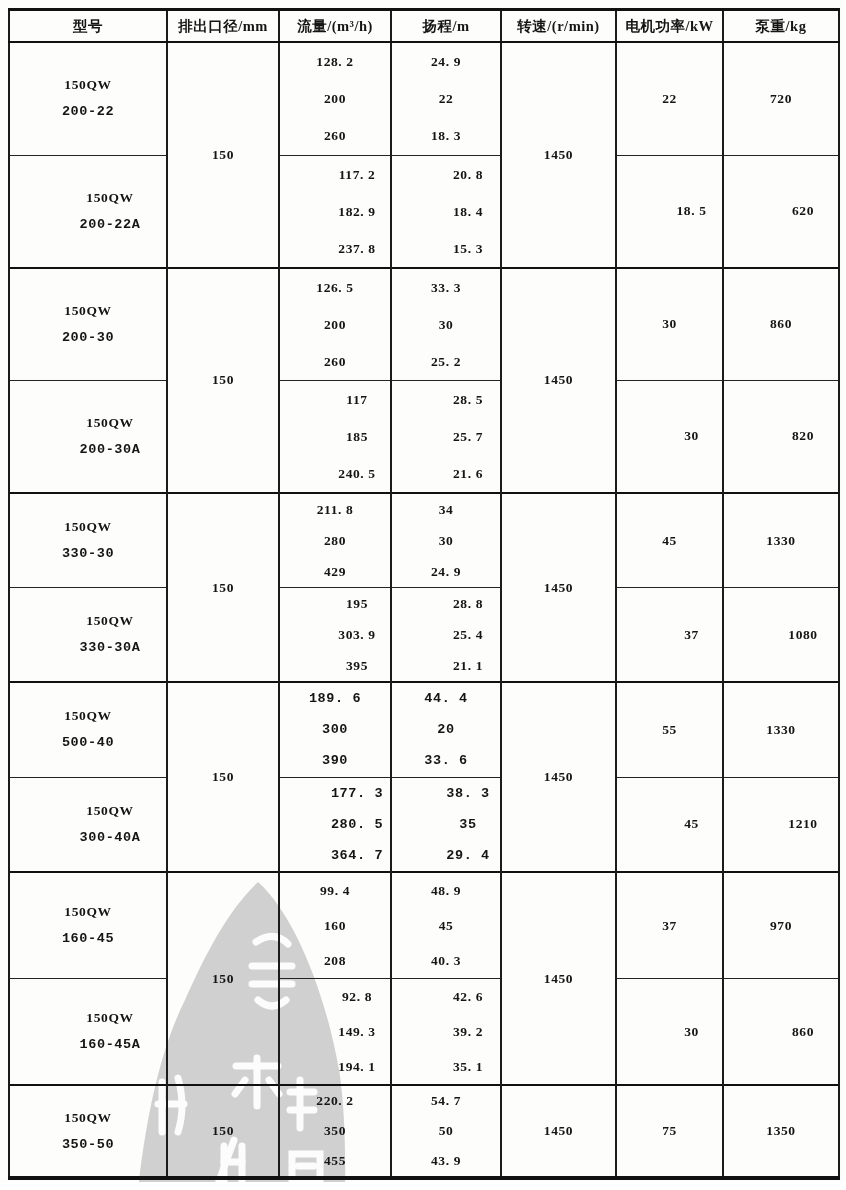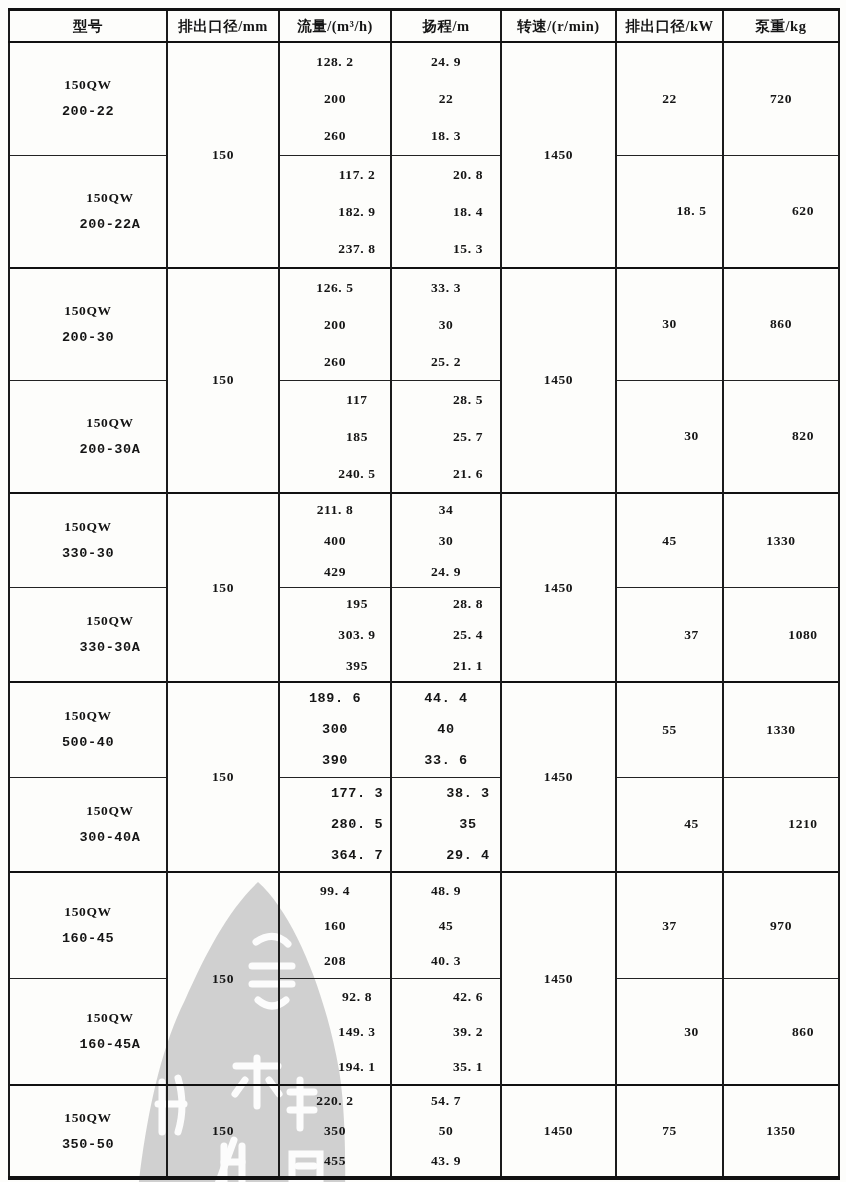--- a/index.html
+++ b/index.html
@@ -94,21 +94,21 @@
         <col style="width:107px">
       <col style="width:116px">
     </colgroup>
     <thead>
       <tr>
         <th>型号</th>
         <th>排出口径/mm</th>
         <th>流量/(m³/h)</th>
         <th>扬程/m</th>
         <th>转速/(r/min)</th>
-        <th>排出口径/kW</th>
+        <th>电机功率/kW</th>
         <th>泵重/kg</th>
       </tr>
     </thead>
     <tbody>
 
       <tr class="block-start h113">
         <td>
           <span class="model-line">150QW</span>
           <span class="model-line">200-22</span>
         </td>
@@ -203,21 +203,21 @@
 
       <tr class="block-start h93">
         <td>
           <span class="model-line">150QW</span>
           <span class="model-line">330-30</span>
         </td>
         <td rowspan="2">150</td>
         <td>
             <div class="stack">
           <span>211. 8</span>
-          <span>400</span>
+          <span>280</span>
           <span>429</span>
         </div>
           </td>
         <td>
             <div class="stack">
           <span>34</span>
           <span>30</span>
           <span>24. 9</span>
         </div>
           </td>
@@ -257,21 +257,21 @@
         <td>
             <div class="stack">
           <span>189. 6</span>
           <span>300</span>
           <span>390</span>
         </div>
           </td>
         <td>
             <div class="stack">
           <span>44. 4</span>
-          <span>40</span>
+          <span>20</span>
           <span>33. 6</span>
         </div>
           </td>
         <td rowspan="2">1450</td>
         <td>55</td>
         <td>1330</td>
       </tr>
       <tr class="inner h95">
         <td>
           <span class="model-line">150QW</span>

